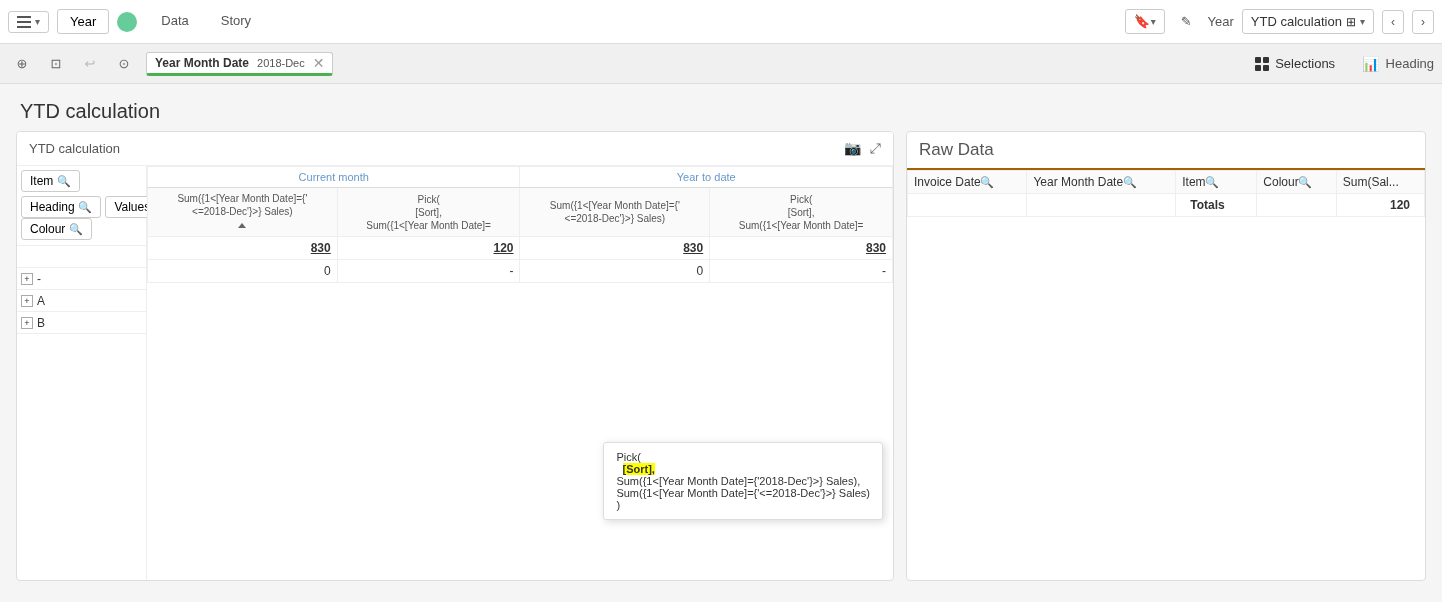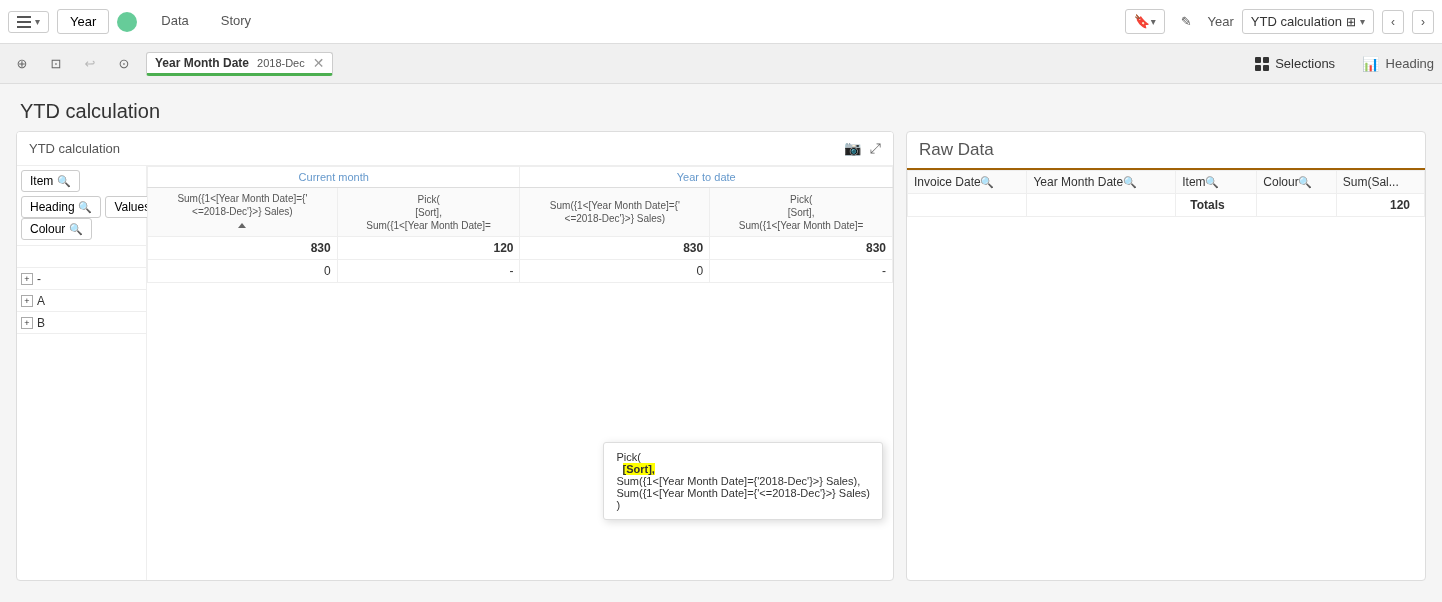--- a/index.html
+++ b/index.html
@@ -91,21 +91,21 @@
     .filter-btn .mag { font-size: 11px; }
 
     .ytd-main { flex: 1; overflow-x: auto; }
     .ytd-table { width: 100%; border-collapse: collapse; font-size: 12px; }
     .ytd-table th, .ytd-table td { border: 1px solid #eee; padding: 4px 6px; text-align: right; white-space: nowrap; }
     .ytd-table th { background: #fafafa; font-weight: 400; }
 
     .section-header { background: #fff; text-align: center !important; color: #6699cc; font-size: 11px; border-bottom: 1px solid #ddd !important; }
     .col-header-small { font-size: 10px; color: #555; line-height: 1.3; }
 
-    .row-bold td { font-weight: 700; }
+    .row-bold td { font-weight: 700; text-decoration: underline; }
     .ytd-left-rows { }
     .ytd-left-row { height: 22px; display: flex; align-items: center; padding: 0 4px; border-bottom: 1px solid #eee; font-size: 12px; }
     .ytd-left-row.bold { font-weight: 700; }
     .expand-btn { width: 12px; height: 12px; border: 1px solid #aaa; display: inline-flex; align-items: center; justify-content: center; font-size: 9px; cursor: pointer; margin-right: 4px; flex-shrink: 0; }
 
     
     .highlight-yellow { background: #ffff00 !important; }
 
     
     .tooltip-box {

